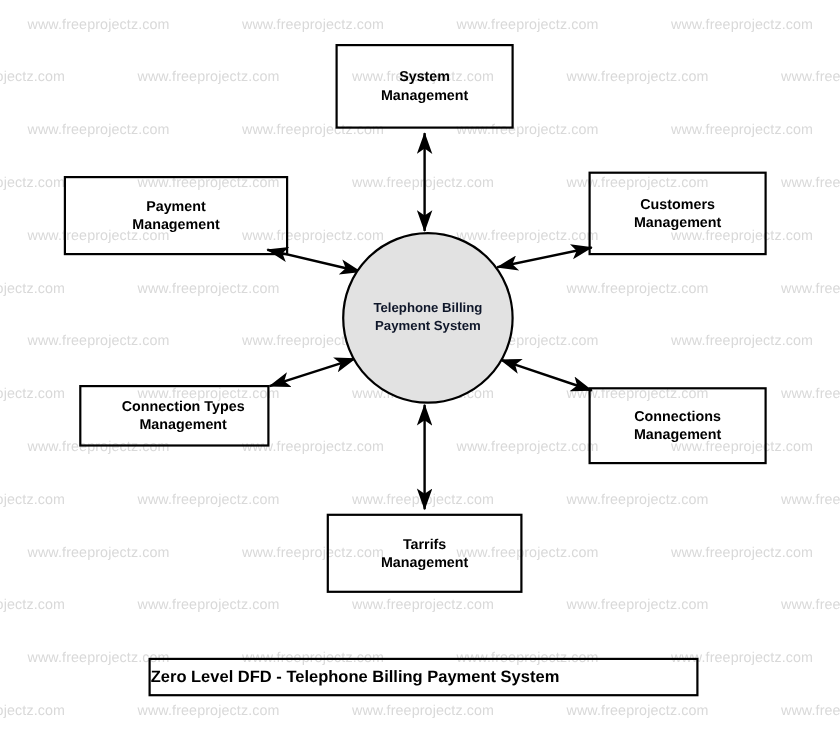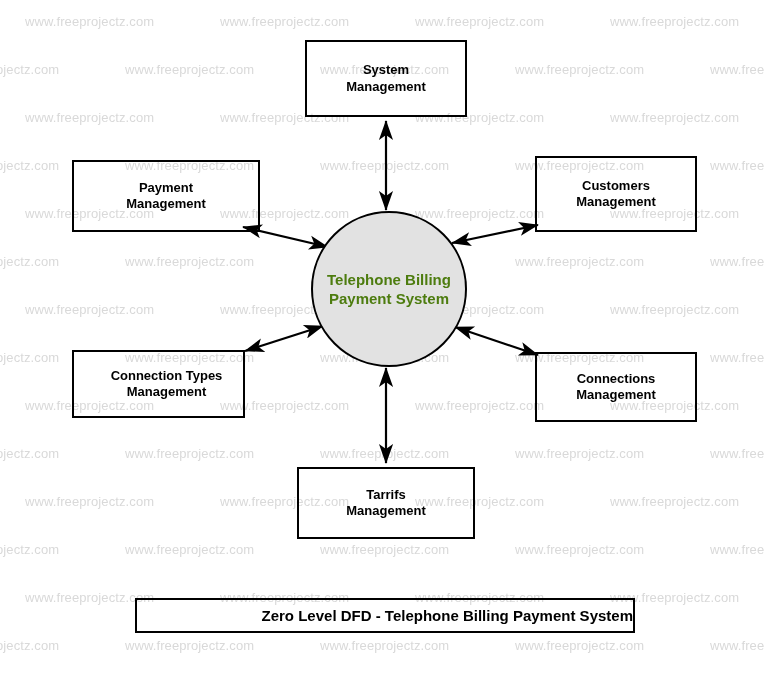--- a/index.html
+++ b/index.html
@@ -85,37 +85,37 @@
     border: 2px solid #000000;
     border-radius: 50%;
     background: #e2e2e2;
     display: flex;
     align-items: center;
     justify-content: center;
     z-index: 3;
   }
   #process-circle .process-label {
     font-family: "Liberation Sans", sans-serif;
-    font-size: 15px;
+    font-size: 12px;
     font-weight: bold;
-    color: #4d7c0f;
+    color: #0f172a;
     text-align: center;
     line-height: 1.3;
     white-space: pre-line;
   }
 
   
   #caption-box {
     position: absolute;
     box-sizing: border-box;
     border: 2px solid #000000;
     background: transparent;
     display: flex;
     align-items: center;
-    justify-content: flex-end;
+    justify-content: flex-start;
     z-index: 3;
   }
   #caption-text {
     font-family: "Liberation Sans", sans-serif;
     font-size: 15px;
     font-weight: bold;
     color: #000000;
     text-align: center;
     white-space: nowrap;
   }
@@ -219,29 +219,29 @@
     <div id="process-circle" style="left: 311px; top: 211px; width: 156px; height: 156px; background: rgb(226, 226, 226); border-color: rgb(0, 0, 0);">
       <div class="process-label">Telephone Billing
 Payment System</div>
     </div>
 
     <div id="entities">
         <div class="entity-box" style="left: 305px; top: 40px; width: 162px; height: 77px;">
           <div class="entity-label">System
 Management</div>
         </div>
-        <div class="entity-box" style="left: 72px; top: 160px; width: 188px; height: 72px;">
+        <div class="entity-box" style="left: 58px; top: 160px; width: 204px; height: 72px;">
           <div class="entity-label">Payment
 Management</div>
         </div>
         <div class="entity-box" style="left: 535px; top: 156px; width: 162px; height: 76px;">
           <div class="entity-label">Customers
 Management</div>
         </div>
-        <div class="entity-box" style="left: 72px; top: 350px; width: 173px; height: 68px; padding-left: 16px;">
+        <div class="entity-box" style="left: 72px; top: 350px; width: 173px; height: 56px; padding-left: 16px;">
           <div class="entity-label">Connection Types
 Management</div>
         </div>
         <div class="entity-box" style="left: 535px; top: 352px; width: 162px; height: 70px;">
           <div class="entity-label">Connections
 Management</div>
         </div>
         <div class="entity-box" style="left: 297px; top: 467px; width: 178px; height: 72px;">
           <div class="entity-label">Tarrifs
 Management</div>

